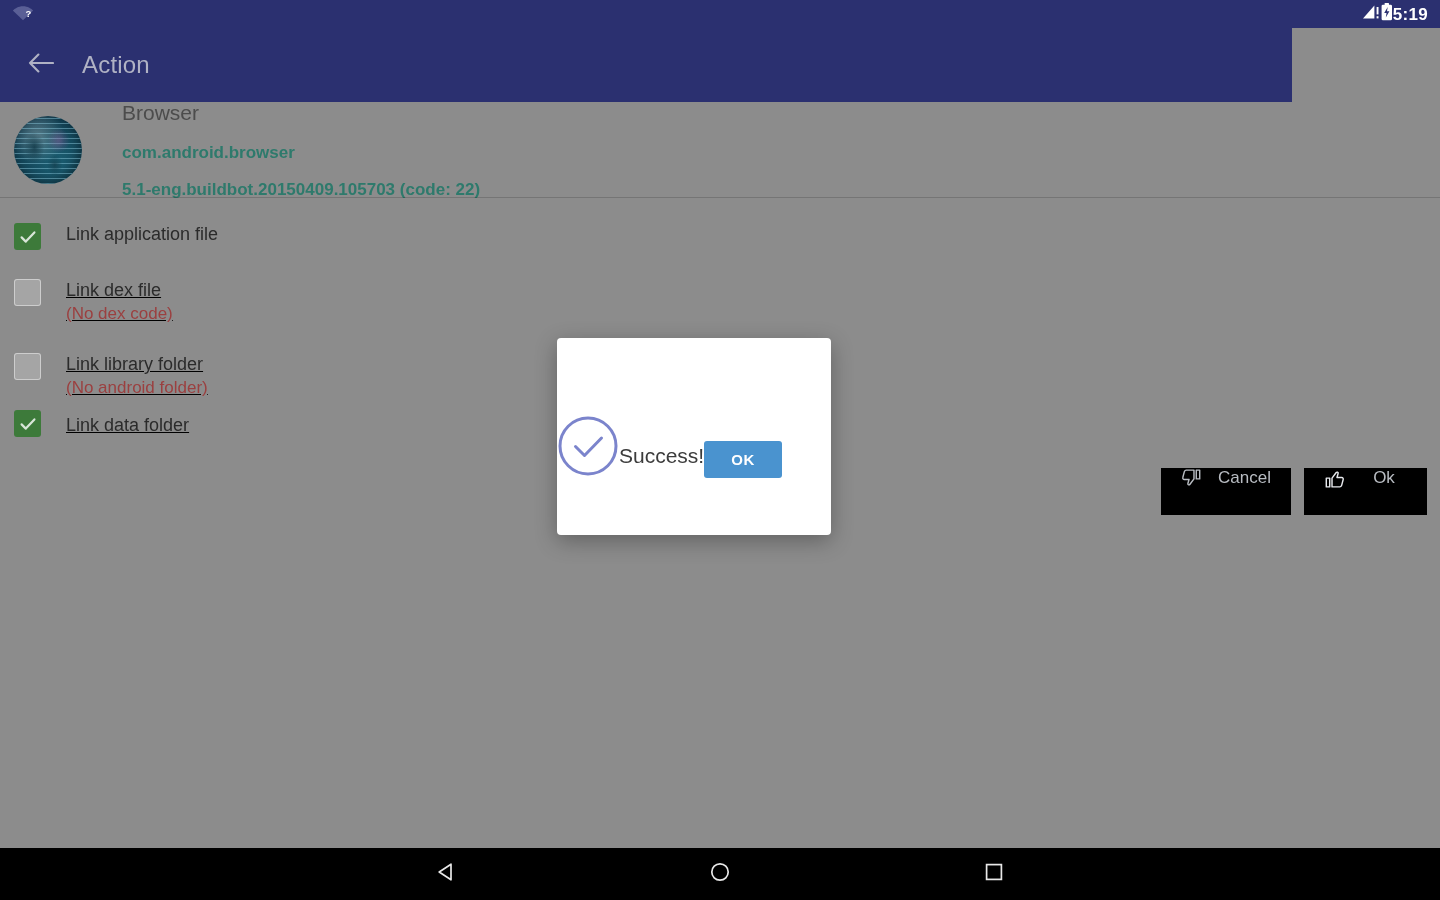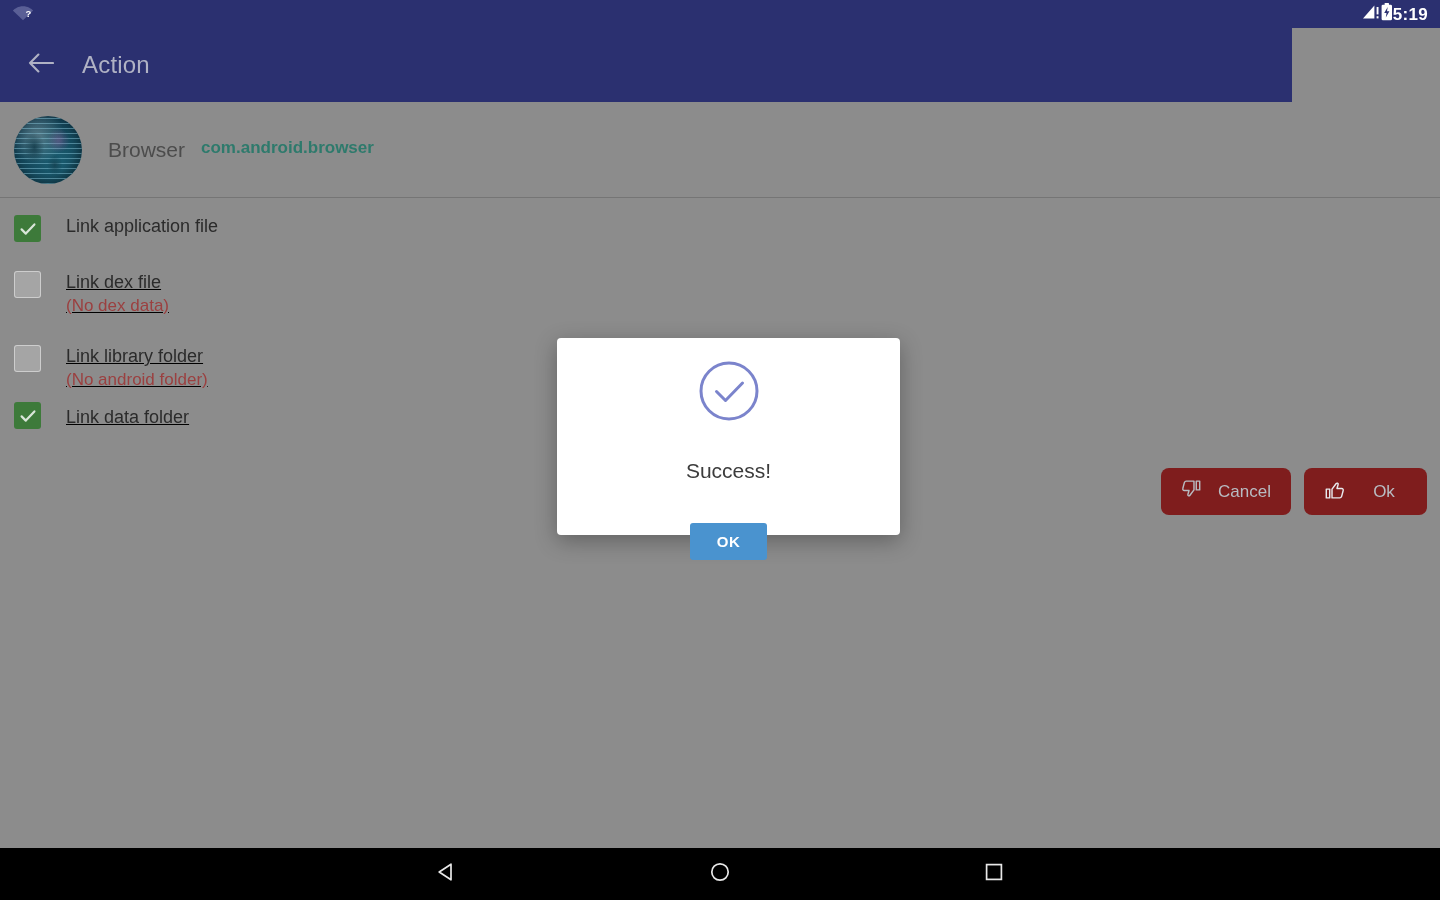--- a/index.html
+++ b/index.html
@@ -64,69 +64,68 @@
       0deg, rgba(140,200,220,0.48) 0px, rgba(140,200,220,0.48) 1.5px,
       rgba(0,0,0,0) 1.5px, rgba(0,0,0,0) 5px);
   }
   #app-icon::after {
     content:""; position:absolute; inset:0; border-radius:50%;
     background:
       radial-gradient(ellipse 14px 22px at 30% 46%, rgba(20,60,75,0.85) 0%, rgba(20,60,75,0) 70%),
       radial-gradient(ellipse 16px 18px at 66% 36%, rgba(170,90,170,0.35) 0%, rgba(170,90,170,0) 70%),
       radial-gradient(ellipse 11px 15px at 60% 72%, rgba(20,60,75,0.7) 0%, rgba(20,60,75,0) 70%);
   }
-  #app-text { margin-left:26px; display:flex; gap:16px; }
+  #app-text { margin-left:40px; display:flex; flex-direction:column; gap:16px; }
   #app-name { color:#4c4c4c; font-size:21px; line-height:1.25; }
   .app-meta { color:#2e7a6c; font-size:17px; line-height:1.25;font-weight:bold; }
   #app-divider {
     position:absolute; top:197px; left:0; width:1440px; height:1px;
     background:rgba(0,0,0,0.16);
   }
 
   
-  #options-list { position:absolute; top:214px; left:0; width:700px; }
+  #options-list { position:absolute; top:222px; left:0; width:700px; }
   .option-row { display:flex; align-items:flex-start; padding:0 0 0 14px; }
   .option-row + .option-row { margin-top:13px;text-decoration:underline; }
   .checkbox {
     width:27px; height:27px; border-radius:3px; flex:0 0 auto;
     margin-top:1px;
     display:flex; align-items:center; justify-content:center;
     cursor:pointer;
   }
   .checkbox.checked { background:#3d7a3a; }
   .checkbox.unchecked { background:rgba(255,255,255,0.22); border:1.5px solid rgba(255,255,255,0.45); }
   .option-labels { margin-left:25px; display:flex; flex-direction:column; }
   .option-title { color:#2b2b2b; font-size:18px; line-height:1.35; }
   .option-note { color:#9b4040; font-size:17px; line-height:1.4; }
 
   
   #action-buttons {
     position:absolute; top:468px; right:13px;
     display:flex; gap:13px;
   }
   .action-button {
-    height:47px; border-radius:8px; background:#7f1d1d;
-    display:flex; align-items:center;
+    height:47px; border-radius:0; background:#000000;
+    display:flex; 
     padding:0 20px; gap:16px; cursor:pointer;
     min-width:123px;
   }
   .action-button .btn-label {
     color:#b8bcc2; font-size:17px; flex:1; text-align:center;
   }
 
   
   #scrim { position:absolute; inset:0; background:transparent; }
   #dialog {
     position:absolute; left:557px; top:338px;
-    width:343px; height:197px;
+    width:274px; height:197px;
     background:#ffffff; border-radius:4px;
     box-shadow:0 6px 22px rgba(0,0,0,0.30);
-    display:flex; flex-direction:column; align-items:center;
+    display:flex; flex-direction:row; align-items:center;
     padding-top:22px;
-    gap:17px;
   }
   #dialog-message {
     color:#3c3c3c; font-size:21px; margin-top:16px;
   }
   #dialog-ok-button {
     margin-top:23px;
     background:#4a93cf; color:#ffffff;
     font-size:15px; font-weight:bold; letter-spacing:0.6px;
     border:none; border-radius:3px;
     padding:10px 27px; cursor:pointer;
@@ -188,20 +187,21 @@
       </span>
     </div>
     <div id="app-bar-title">Action</div>
   </div>
 
   <div id="app-info">
     <div id="app-icon"></div>
     <div id="app-text">
       <div id="app-name">Browser</div>
       <div class="app-meta">com.android.browser</div>
+      <div class="app-meta">5.1-eng.buildbot.20150409.105703 (code: 22)</div>
     </div>
   </div>
   <div id="app-divider"></div>
 
   <div id="options-list">
 
     <div class="option-row">
       <div class="checkbox checked">
         <svg width="20" height="20" viewBox="0 0 20 20">
           <path d="M3.6 10.4 L7.8 14.6 L16.4 5.4" stroke="#d9e6d9" stroke-width="2.2" fill="none" stroke-linecap="round" stroke-linejoin="round"></path>
@@ -209,21 +209,21 @@
       </div>
       <div class="option-labels">
         <div class="option-title">Link application file</div>
       </div>
     </div>
 
     <div class="option-row" style="margin-top:28px;">
       <div class="checkbox unchecked"></div>
       <div class="option-labels">
         <div class="option-title">Link dex file</div>
-        <div class="option-note">(No dex data)</div>
+        <div class="option-note">(No dex code)</div>
       </div>
     </div>
 
     <div class="option-row" style="margin-top:26px;">
       <div class="checkbox unchecked"></div>
       <div class="option-labels">
         <div class="option-title">Link library folder</div>
         <div class="option-note">(No android folder)</div>
       </div>
     </div>

